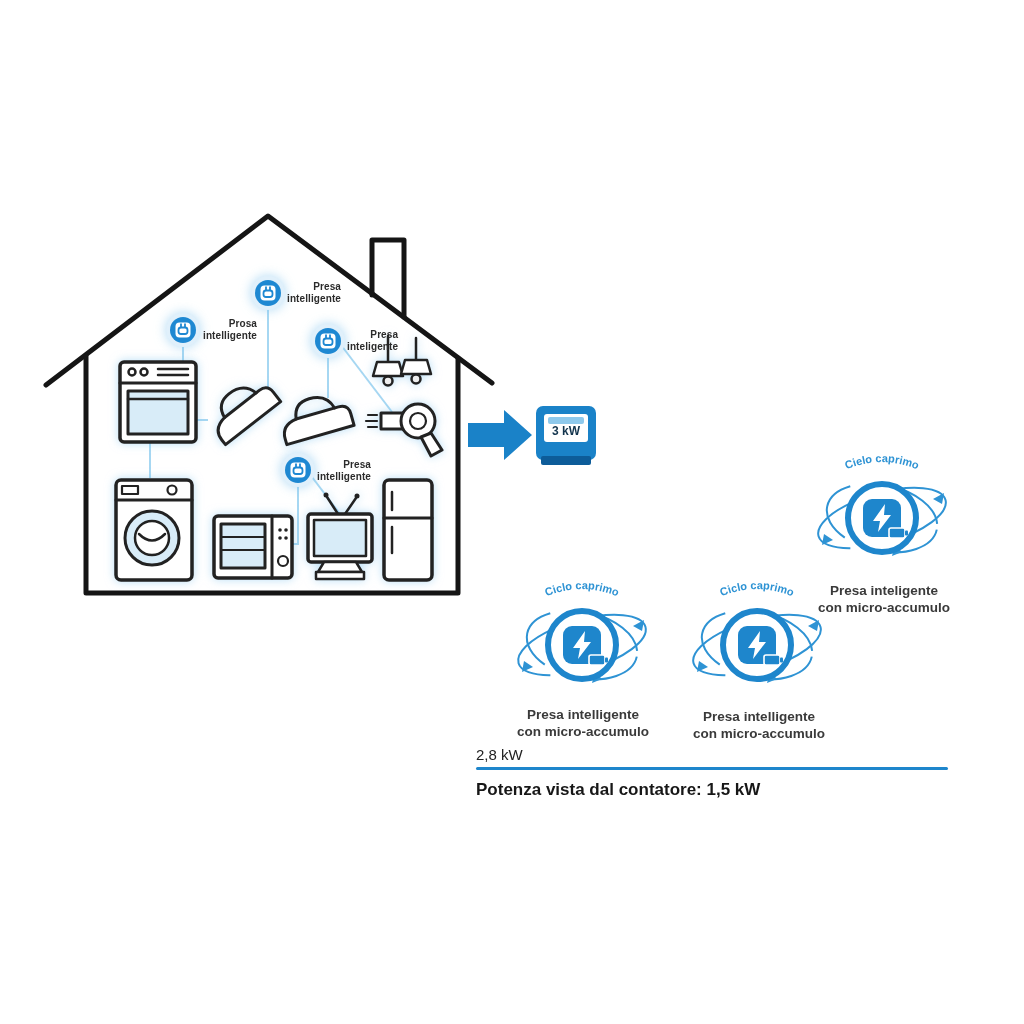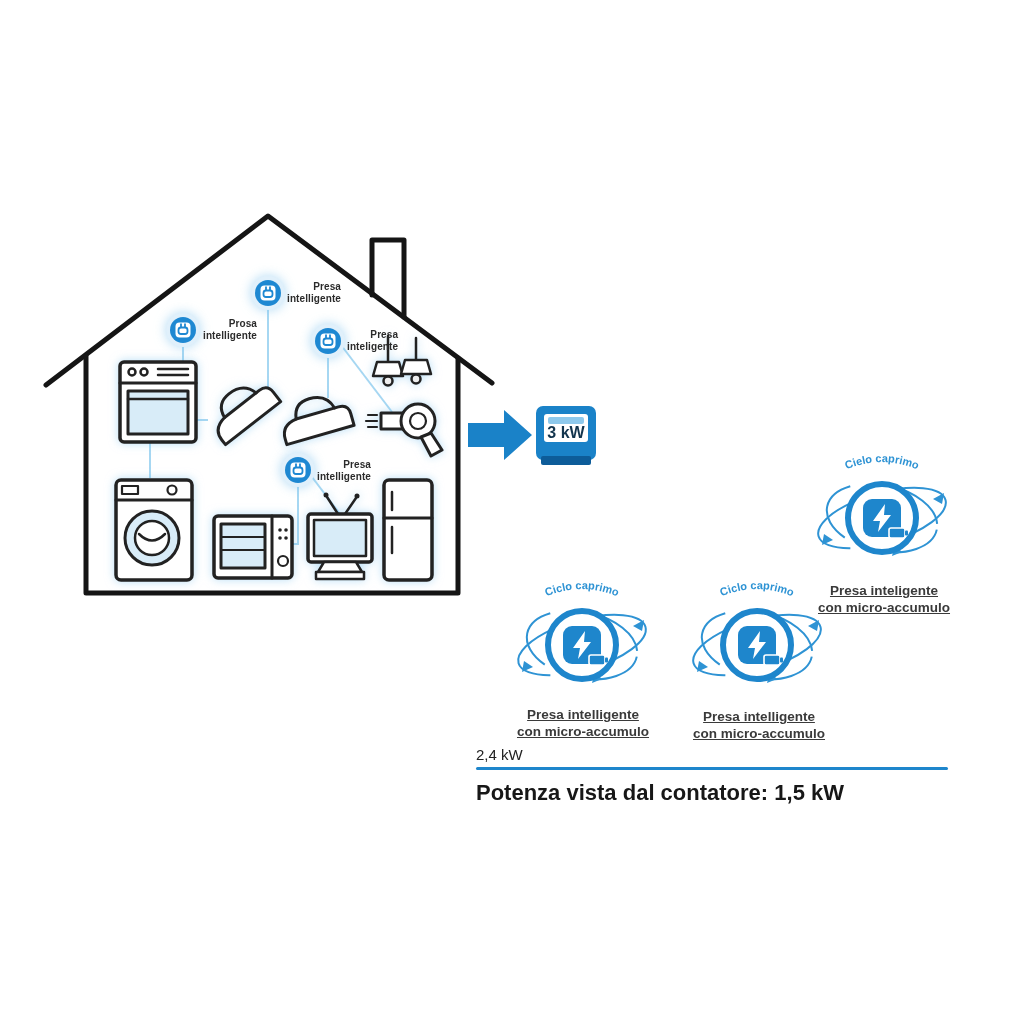--- a/index.html
+++ b/index.html
@@ -6,29 +6,29 @@
   .canvas{
     position:relative;width:1024px;height:1024px;background:#ffffff;overflow:hidden;
     font-family:"Liberation Sans", sans-serif;color:#1c1c1c;
   }
   svg{position:absolute;left:0;top:0;}
   .overlay{position:absolute;}
   .plug-label{
     font-size:10px;font-weight:700;color:#2b2b2b;line-height:1.18;letter-spacing:.1px;text-align:right;
   }
   .meter-value{
-    width:44px;text-align:center;font-size:16px;font-weight:700;color:#12344d;
+    width:44px;text-align:center;font-size:12px;font-weight:700;color:#12344d;
   }
   .badge-label{
     width:240px;text-align:center;transform:translateX(-50%);
-    font-size:13.5px;font-weight:700;color:#3a3a3a;line-height:1.28;text-decoration:underline;
+    font-size:13.5px;font-weight:700;color:#3a3a3a;line-height:1.28;
   }
   .footer-power{font-size:15px;font-weight:500;color:#222;}
   .footer-line{position:absolute;height:3px;background:#1e86cc;border-radius:2px;}
-  .footer-caption{font-size:22px;font-weight:700;color:#171717;}
+  .footer-caption{font-size:17px;font-weight:700;color:#171717;}
   .glow{filter:drop-shadow(0 0 6px rgba(130,196,238,.65));}
   .softglow{filter:drop-shadow(0 0 5px rgba(130,196,238,.55));}
 </style>
 </head>
 <body>
 
 <div class="canvas">
 
 <svg width="1024" height="1024" viewBox="0 0 1024 1024">
   <defs>
@@ -219,17 +219,17 @@
 </div>
 <div class="overlay badge-label" style="left:583px;top:706px;">
   <div>Presa intelligente</div>
   <div>con micro-accumulo</div>
 </div>
 <div class="overlay badge-label" style="left:759px;top:708px;">
   <div>Presa intelligente</div>
   <div>con micro-accumulo</div>
 </div>
 
-<div class="overlay footer-power" style="left:476px;top:746px;">2,4 kW</div>
+<div class="overlay footer-power" style="left:476px;top:746px;">2,8 kW</div>
 <div class="footer-line" style="left:476px;top:767px;width:472px;"></div>
 <div class="overlay footer-caption" style="left:476px;top:780px;">Potenza vista dal contatore: 1,5 kW</div>
 
 </div>
 
 </body></html>

